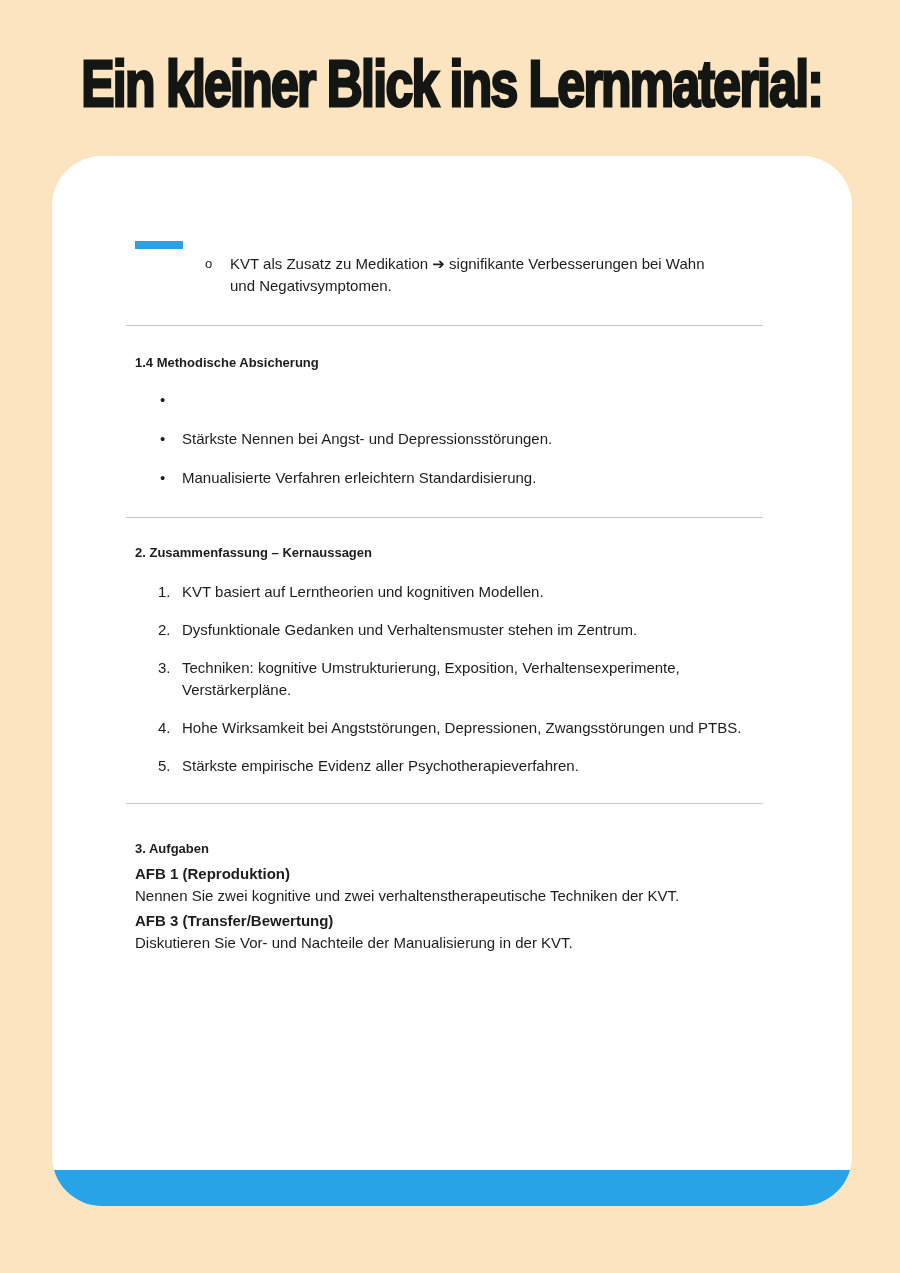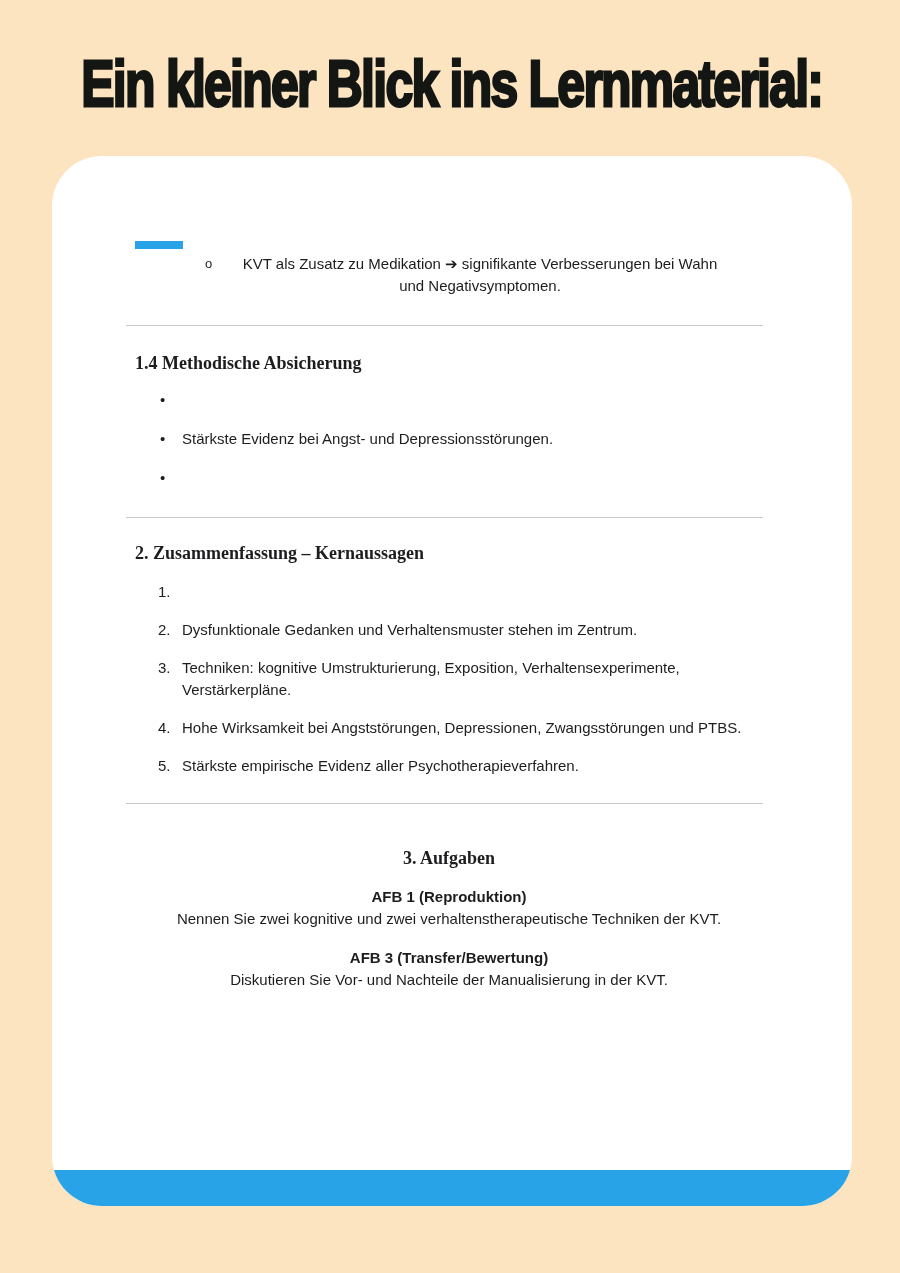--- a/index.html
+++ b/index.html
@@ -70,40 +70,39 @@
   .o-item {
     margin-top: 4px;
     display: flex;
     padding-left: 70px;
   }
   .o-marker {
     width: 25px;
     flex: 0 0 25px;
     font-size: 13px;
   }
-  .o-text { max-width: 500px; text-align: center; }
+  .o-text { max-width: 500px; }
 
   .divider {
     border: none;
     border-top: 1px solid #c9c9c9;
     margin-left: -9px;
     width: 637px;
   }
   .divider-1 { margin-top: 28px; }
   .divider-2 { margin-top: 28px; }
   .divider-3 { margin-top: 26px; }
 
   .section-heading {
     font-weight: bold;
-    font-size: 18px;
-    font-family: Liberation Serif, serif;
+    font-size: 13px;
   }
   .h-methodik { margin-top: 26px; }
   .h-zusammenfassung { margin-top: 24px; }
-  .h-aufgaben { margin-top: 43px; text-align: center; }
+  .h-aufgaben { margin-top: 34px; }
 
   
   .bullet-list {
     list-style: none;
     margin-top: 15px;
   }
   .bullet-list li {
     display: flex;
     padding-left: 25px;
     margin-bottom: 17px;
@@ -124,21 +123,21 @@
     padding-left: 23px;
     margin-bottom: 16px;
   }
   .num-marker {
     width: 24px;
     flex: 0 0 24px;
   }
   .num-text { max-width: 575px; }
 
   
-  .task { margin-top: 17px; text-align: center; }
+  .task { margin-top: 3px; }
   .task-title { font-weight: bold; }
   .task-text { max-width: 628px; }
 
   .footer-bar {
     position: absolute;
     left: 0;
     bottom: 0;
     width: 100%;
     height: 36px;
     background: #29a3e8;
@@ -164,34 +163,36 @@
     <hr class="divider divider-1">
 
     <div class="section-heading h-methodik">1.4 Methodische Absicherung</div>
 
     <ul class="bullet-list">
       <li>
         <span class="bullet-marker">•</span>
       </li>
       <li>
         <span class="bullet-marker">•</span>
-        <span>Stärkste Evidenz bei Angst- und Depressionsstörungen.</span>
+        <span>Stärkste Nennen bei Angst- und Depressionsstörungen.</span>
       </li>
       <li>
         <span class="bullet-marker">•</span>
+        <span>Manualisierte Verfahren erleichtern Standardisierung.</span>
       </li>
     </ul>
 
     <hr class="divider divider-2">
 
     <div class="section-heading h-zusammenfassung">2. Zusammenfassung – Kernaussagen</div>
 
     <ol class="numbered-list">
       <li>
         <span class="num-marker">1.</span>
+        <span class="num-text">KVT basiert auf Lerntheorien und kognitiven Modellen.</span>
       </li>
       <li>
         <span class="num-marker">2.</span>
         <span class="num-text">Dysfunktionale Gedanken und Verhaltensmuster stehen im Zentrum.</span>
       </li>
       <li>
         <span class="num-marker">3.</span>
         <span class="num-text">Techniken: kognitive Umstrukturierung, Exposition, Verhaltensexperimente, Verstärkerpläne.</span>
       </li>
       <li>

